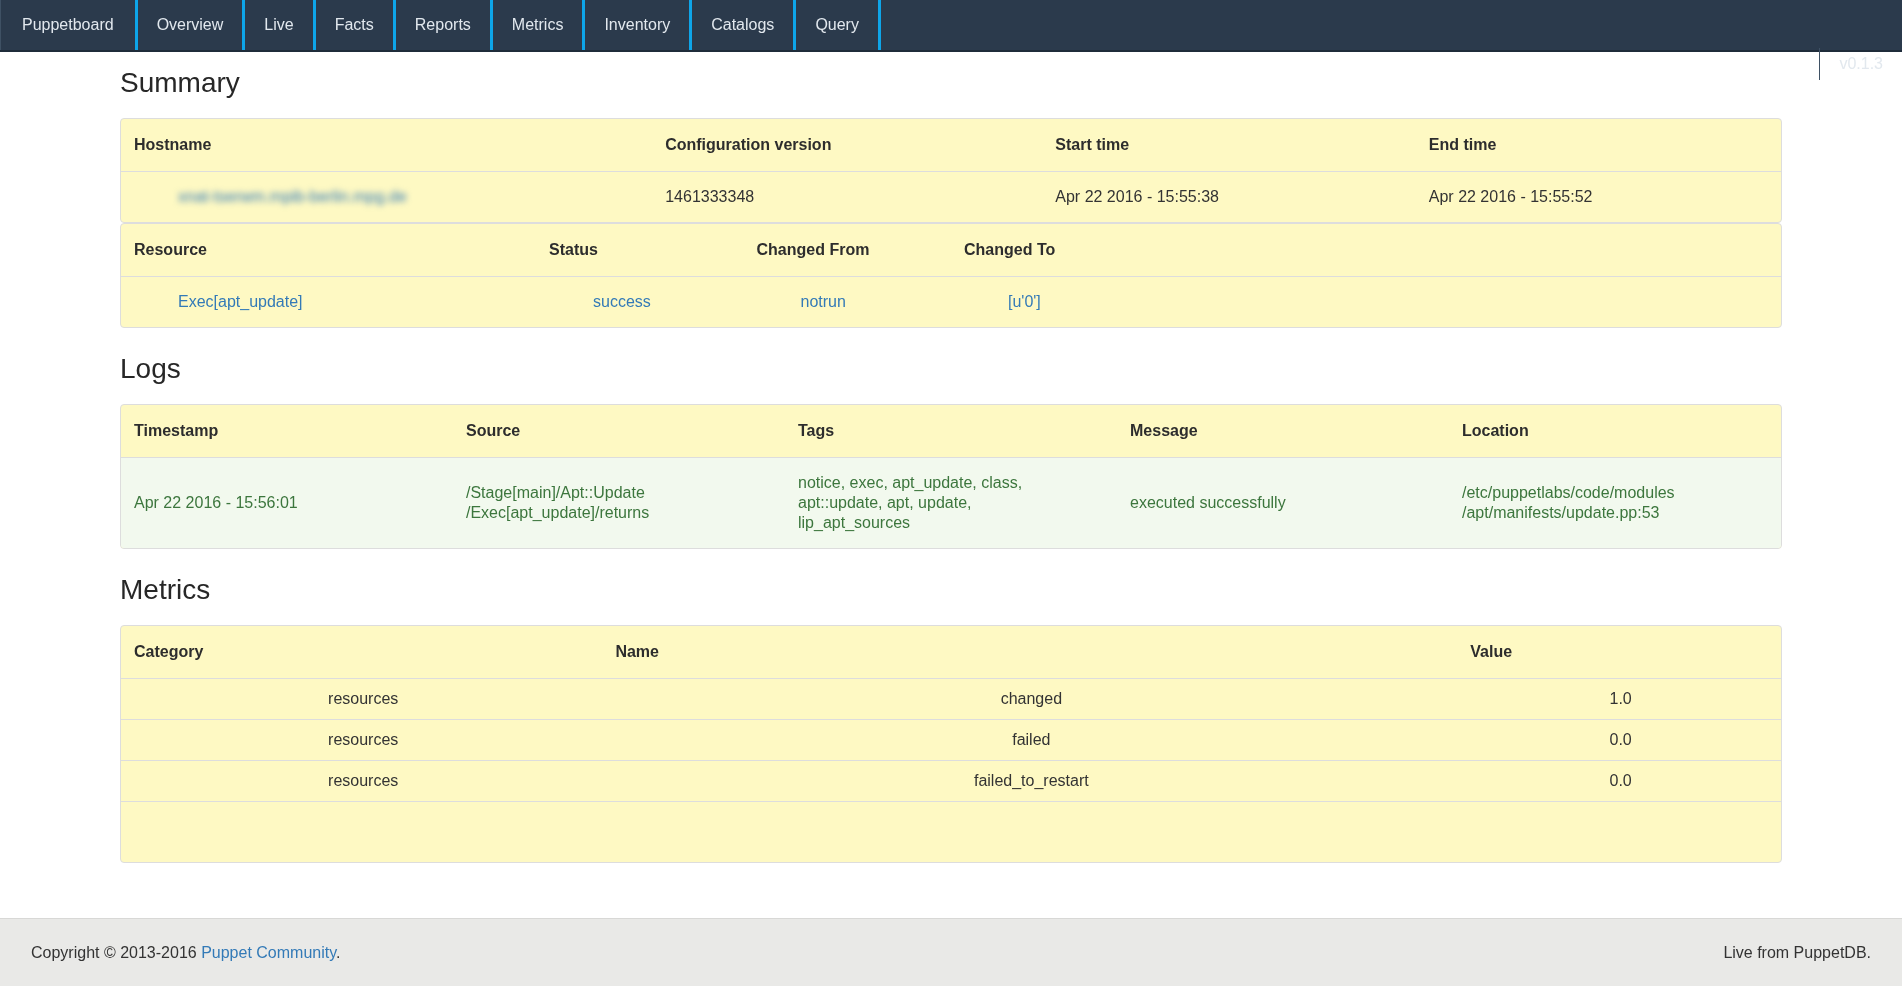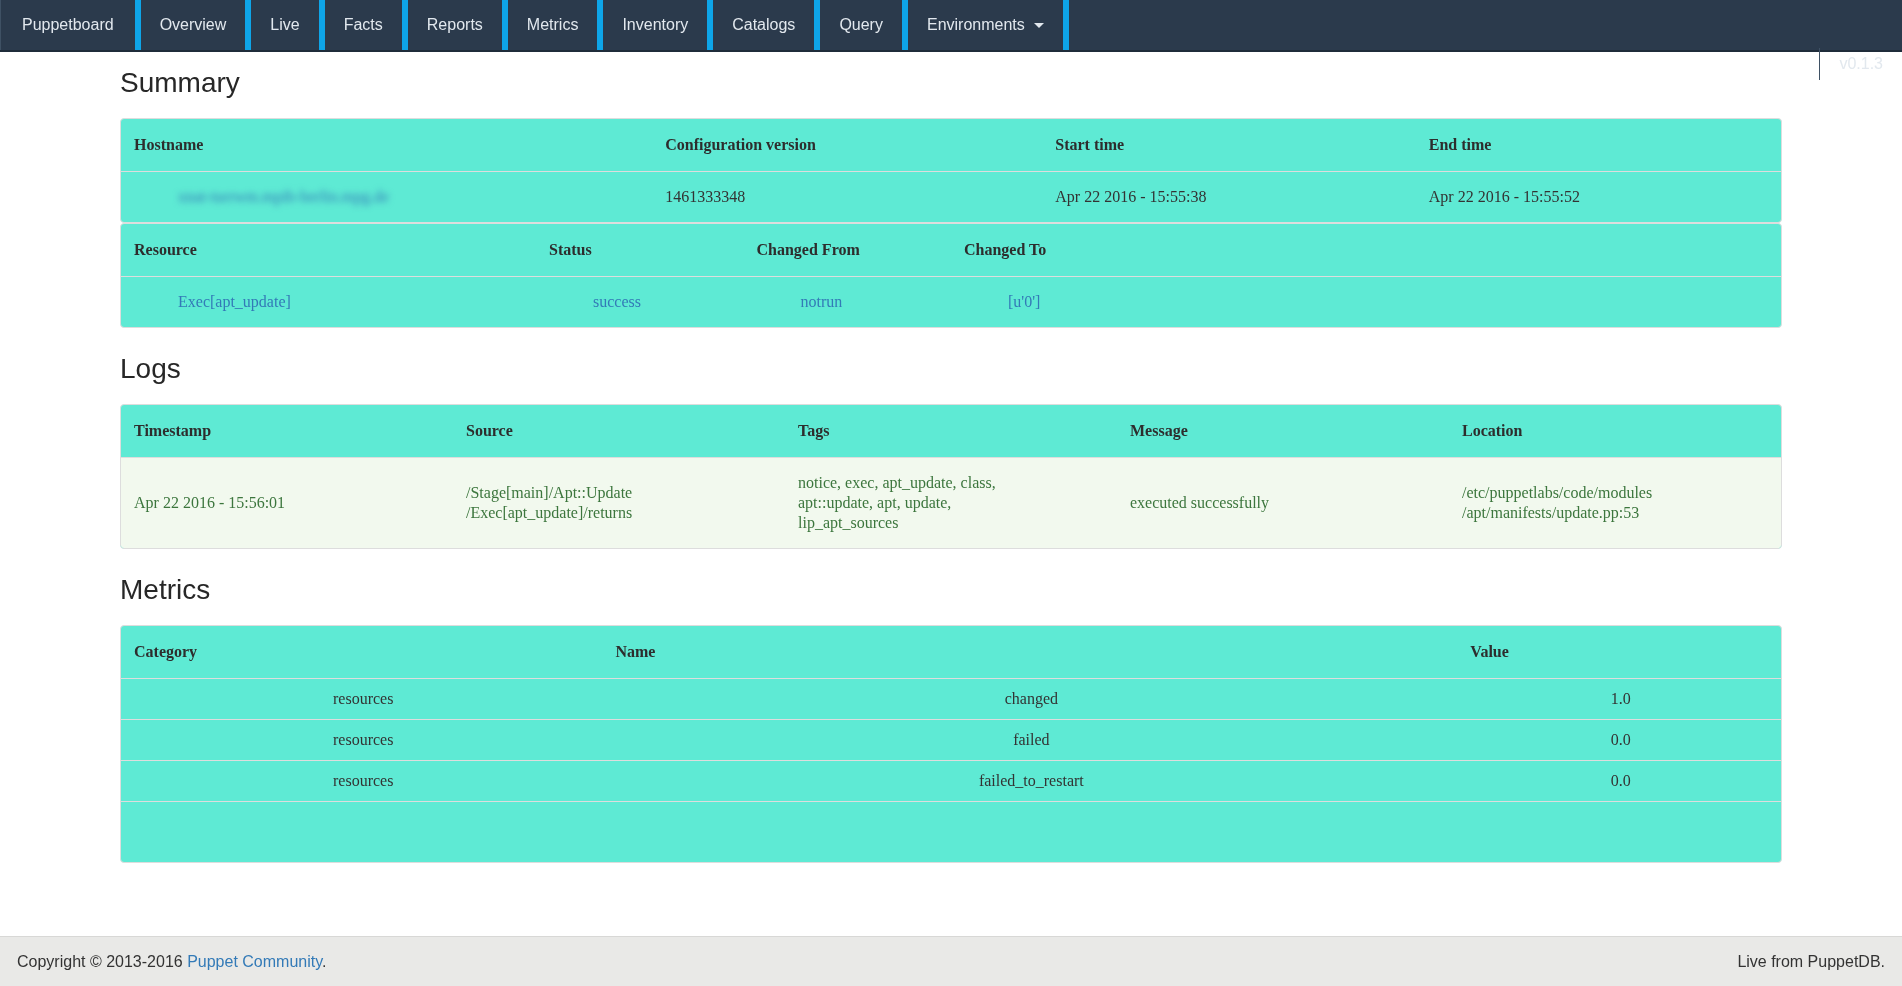--- a/index.html
+++ b/index.html
@@ -21,21 +21,21 @@
     border-bottom: 2px solid #1f2c3a;
     display: flex;
     align-items: stretch;
     font-size: 16px;
   }
   .nav-item {
     display: flex;
     align-items: center;
     padding: 0 19px;
     color: #e2e8ee;
-    border-right: 6px solid #0ea5e9;
+    border-right: 3px solid #0ea5e9;
     cursor: pointer;
     white-space: nowrap;
   }
   .nav-item.brand { border-left: 1px solid #3f5164; padding: 0 21px; }
   .nav-spacer { flex: 1; }
   .nav-version {
     display: flex;
     align-items: center;
     padding: 16px 19px;
     color: #e2e8ee;
@@ -59,22 +59,21 @@
     font-weight: 400;
     color: #272727;
     margin: 24px 0 18px 0;
   }
   .section-summary h2.section-heading { margin-top: 14px; }
 
   .table-wrap {
     border: 1px solid #dddddd;
     border-radius: 4px;
     overflow: hidden;
-    background: #5eead4;
-    font-family: Liberation Serif, serif;
+    background: #fef9c3;
   }
   table {
     width: 100%;
     border-collapse: collapse;
     font-size: 16px;
     table-layout: fixed;
   }
   th {
     text-align: left;
     font-weight: 700;
@@ -98,51 +97,47 @@
   tr.log-row { background: #f2f9ee; }
   tr.log-row td { color: #3c763d; }
   .pre { white-space: pre-line; }
 
   tr.partial-row td { height: 40px; }
 
   
   .footer {
     position: absolute;
     left: 0; right: 0; bottom: 0;
-    height: 50px;
+    height: 68px;
     background: #e9e9e7;
     border-top: 1px solid #d8d8d6;
     display: flex;
     align-items: center;
     justify-content: space-between;
-    padding: 0 17px;
+    padding: 0 31px;
     box-sizing: border-box;
     font-size: 16px;
     color: #333333;
     z-index: 5;
   }
   .footer a { color: #337ab7; text-decoration: none; cursor: pointer; }
 </style>
 </head>
 <body>
 
 <nav class="navbar">
   <div class="nav-item brand">Puppetboard</div>
   <div class="nav-item">Overview</div>
   <div class="nav-item">Live</div>
   <div class="nav-item">Facts</div>
   <div class="nav-item">Reports</div>
   <div class="nav-item">Metrics</div>
   <div class="nav-item">Inventory</div>
   <div class="nav-item">Catalogs</div>
   <div class="nav-item">Query</div>
-  <div class="nav-item">
-    <span>Environments</span>
-    <span class="caret"></span>
-  </div>
   <div class="nav-spacer"></div>
   <div class="nav-version">v0.1.3</div>
 </nav>
 
 <div class="container">
 
   <section class="section-summary">
     <h2 class="section-heading">Summary</h2>
     <div class="table-wrap">
       <table>

